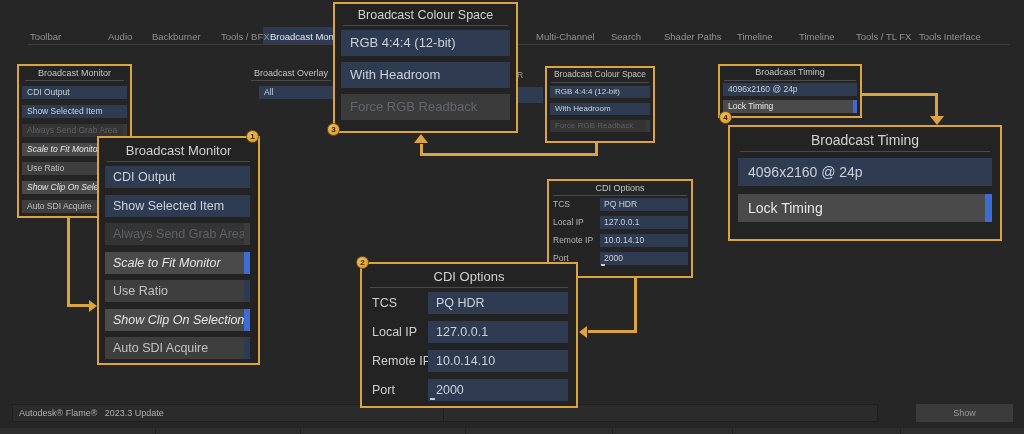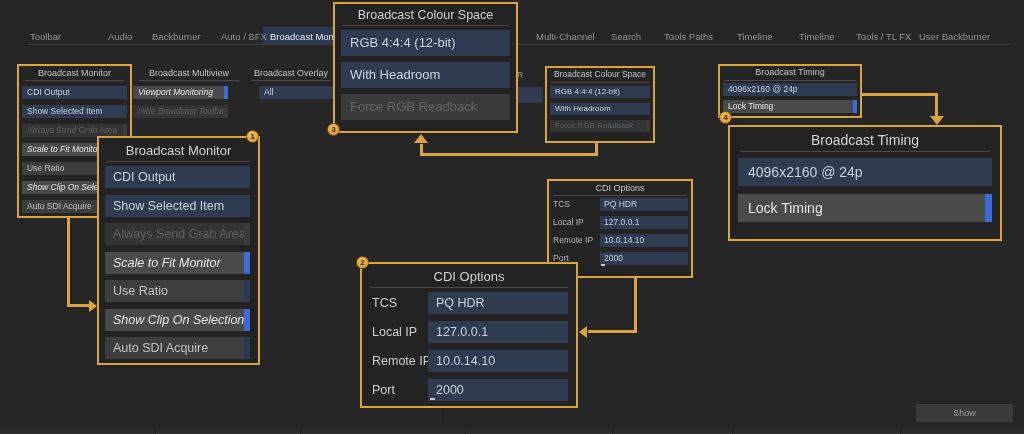--- a/index.html
+++ b/index.html
@@ -91,52 +91,46 @@
 </head>
 <body>
 
 <div id="app">
 
 
   <div class="tab-selected-bg"></div>
   <span class="tab" style="left:30px">Toolbar</span>
   <span class="tab" style="left:108px">Audio</span>
   <span class="tab" style="left:152px">Backburner</span>
-  <span class="tab" style="left:221px">Auto / BFX</span>
+  <span class="tab" style="left:221px">Tools / BFX</span>
   <span class="tab selected" style="left:270px">Broadcast Monitor</span>
   <span class="tab" style="left:536px">Multi-Channel</span>
   <span class="tab" style="left:611px">Search</span>
-  <span class="tab" style="left:664px">Tools Paths</span>
+  <span class="tab" style="left:664px">Shader Paths</span>
   <span class="tab" style="left:737px">Timeline</span>
   <span class="tab" style="left:799px">Timeline</span>
   <span class="tab" style="left:856px">Tools / TL FX</span>
-  <span class="tab" style="left:919px">User Backburner</span>
+  <span class="tab" style="left:919px">Tools Interface</span>
   <div class="tabs-underline"></div>
 
   <span class="fragment-r">R</span>
   <div class="fragment-blue"></div>
 
   <div class="mini-panel" style="left:17px; top:64px; width:115px; height:154px;">
     <div class="ptitle-sm" style="top:2px">Broadcast Monitor</div>
     <div class="sep" style="left:6px; top:14px; width:99px;"></div>
     <div class="btn sm blue" style="left:3px; top:20px;  width:105px;">CDI Output</div>
     <div class="btn sm blue" style="left:3px; top:39px;  width:105px;">Show Selected Item</div>
     <div class="btn sm dis" style="left:3px; top:58px;  width:105px;">Always Send Grab Area</div>
     <div class="btn sm t-on it" style="left:3px; top:77px;  width:105px;">Scale to Fit Monitor</div>
     <div class="btn sm t-off" style="left:3px; top:96px;  width:105px;">Use Ratio</div>
     <div class="btn sm t-on it" style="left:3px; top:115px; width:105px;">Show Clip On Selection</div>
     <div class="btn sm t-off" style="left:3px; top:134px; width:105px;">Auto SDI Acquire</div>
   </div>
 
-  <div class="plain-panel" style="left:133px; top:64px; width:112px; height:60px;">
-    <div class="ptitle-sm" style="top:4px">Broadcast Multiview</div>
-    <div class="sep" style="left:6px; top:16px; width:100px;"></div>
-    <div class="btn sm t-on it" style="left:0; top:22px; width:95px;">Viewport Monitoring</div>
-    <div class="btn sm dis it" style="left:0; top:41px; width:95px;">Hide Broadcast Toolbar</div>
-  </div>
 
   <div class="plain-panel" style="left:245px; top:64px; width:92px; height:40px;">
     <div class="ptitle-sm" style="top:4px">Broadcast Overlay</div>
     <div class="sep" style="left:6px; top:16px; width:80px;"></div>
     <div class="btn sm blue" style="left:14px; top:22px; width:92px;">All</div>
   </div>
 
   <div class="mini-panel" style="left:545px; top:66px; width:110px; height:77px;">
     <div class="ptitle-sm" style="top:1px; font-size:8.5px;">Broadcast Colour Space</div>
     <div class="sep" style="left:4px; top:14px; width:98px;"></div>
@@ -227,20 +221,23 @@
     <div class="aseg" style="left:860px; top:93px; width:78px; height:3px;"></div>
     <div class="aseg" style="left:935px; top:93px; width:3px; height:25px;"></div>
     <div class="ahead down" style="left:930px; top:116px;"></div>
   </div>
 
   <div class="badge" style="left:246px; top:130px;">1</div>
   <div class="badge" style="left:356px; top:256px;">2</div>
   <div class="badge" style="left:327px; top:123px;">3</div>
   <div class="badge" style="left:719px; top:111px;">4</div>
 
+  <div class="status-field">
+    <span>Autodesk® Flame®   2023.3 Update</span>
+  </div>
   <div class="status-divider"></div>
   <div class="close-btn">Show</div>
   <div class="bottom-strip"></div>
   <div class="bstrip-div" style="left:155px;"></div>
   <div class="bstrip-div" style="left:300px;"></div>
   <div class="bstrip-div" style="left:465px;"></div>
   <div class="bstrip-div" style="left:612px;"></div>
   <div class="bstrip-div" style="left:732px;"></div>
   <div class="bstrip-div" style="left:900px;"></div>
 

